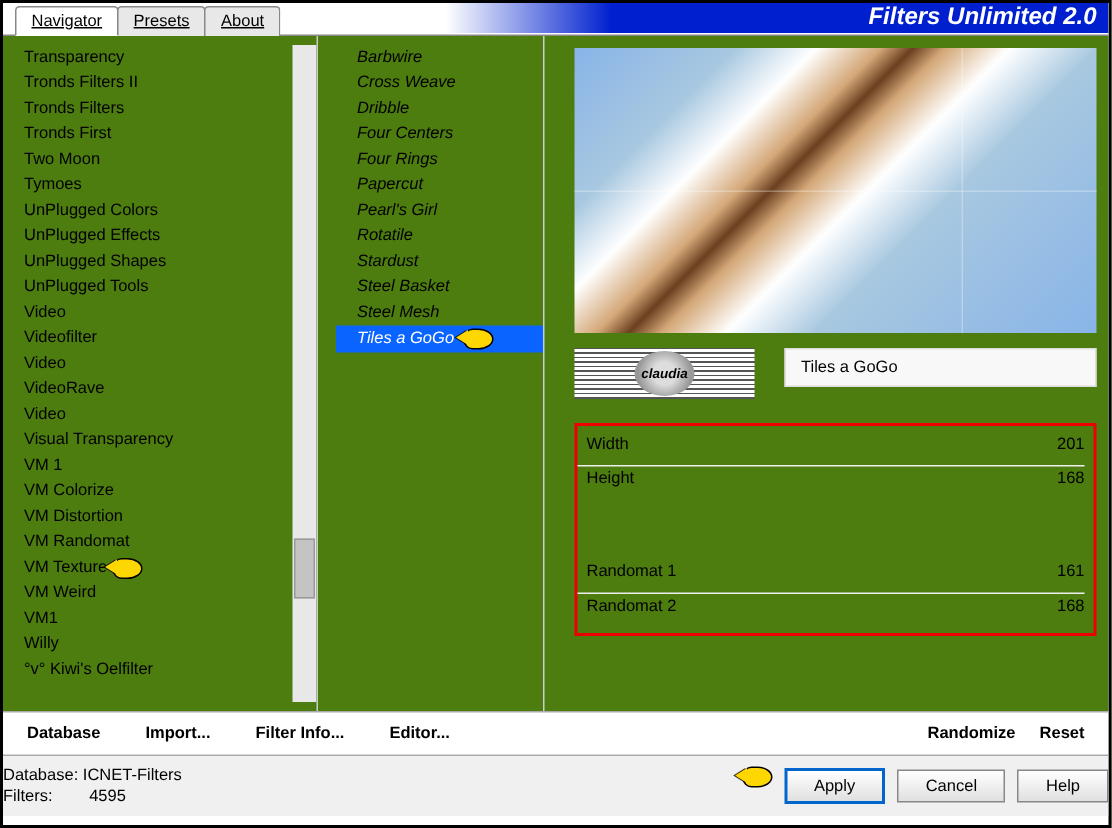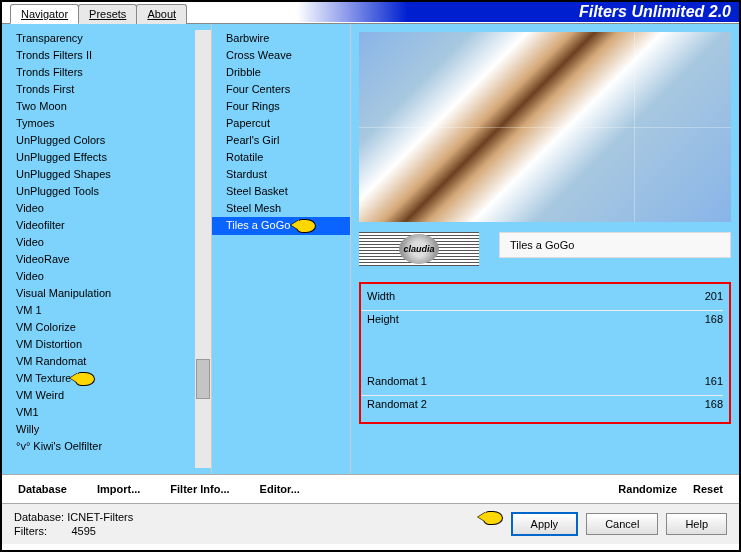--- a/index.html
+++ b/index.html
@@ -2,24 +2,24 @@
 <html><head>
 <meta charset="utf-8">
 <style>
 * { box-sizing: border-box; margin: 0; padding: 0; font-family: Arial, sans-serif; font-size: 11px; }
 body { background: #fff; width: 741px; height: 552px; overflow: hidden; border: 2px solid #000; }
 .header { height: 22px; background: #fff; position: relative; border-bottom: 1px solid #888; }
 .tabs { position: absolute; left: 8px; top: 2px; display: flex; }
 .tab { padding: 3px 10px; border: 1px solid #888; border-bottom: none; background: #e8e8e8; cursor: pointer; border-radius: 3px 3px 0 0; margin-right: -1px; text-decoration: underline; }
 .tab.active { background: #fff; border-bottom: 1px solid #fff; position: relative; z-index: 2; }
 .title-bar { position: absolute; right: 0; top: 0; width: 60%; height: 20px; background: linear-gradient(90deg, #fff 0%, #0020d0 25%); color: #fff; font-weight: bold; font-style: italic; font-size: 16px; text-align: right; padding-right: 8px; line-height: 20px; }
-.main { display: flex; height: 450px; background: #7dd3fc; }
+.main { display: flex; height: 450px; background: #4d7c0f; gap: 12px; }
 .col { overflow-y: auto; overflow-x: hidden; border-right: 1px solid #ccc; padding: 6px 0; }
 .col1 { width: 210px; }
-.col2 { width: 139px; }
+.col2 { width: 139px; font-style: italic; }
 .col3 { flex: 1; padding: 8px; }
 .list-item { padding: 1px 14px; cursor: pointer; white-space: nowrap; line-height: 15px; color: #000; }
 .list-item.selected { background: #0a64ff; color: #fff; }
 .pointer { display: inline-block; width: 22px; height: 16px; position: relative; vertical-align: middle; margin-left: 4px; }
 .pointer::before { content: ''; position: absolute; width: 18px; height: 12px; background: #ffd700; border: 1px solid #000; border-radius: 6px 50% 50% 6px; left: 2px; top: 1px; }
 .pointer::after { content: ''; position: absolute; left: -3px; top: 2px; width: 0; height: 0; border-top: 5px solid transparent; border-bottom: 5px solid transparent; border-right: 8px solid #ffd700; filter: drop-shadow(-1px 0 0 #000); }
 .preview { width: 100%; height: 190px; background: linear-gradient(135deg, #88b4e8 0%, #a8c8e0 20%, #fff 30%, #d4a878 38%, #6b4020 42%, #d4a878 46%, #fff 54%, #a8c8e0 65%, #88b4e8 100%); position: relative; margin-bottom: 10px; }
 .preview::after { content: ''; position: absolute; left: 0; top: 50%; width: 100%; height: 1px; background: rgba(255,255,255,.3); }
 .preview::before { content: ''; position: absolute; left: 74%; top: 0; width: 1px; height: 100%; background: rgba(255,255,255,.3); }
 .filter-name-row { display: flex; align-items: flex-start; margin: 10px 0 16px 0; }
@@ -28,21 +28,21 @@
 .fname { flex: 1; background: #f8f8f8; border: 1px solid #ddd; padding: 6px 10px; }
 .params { border: 2px solid #e00; padding: 4px 6px 4px 0; }
 .param-row { display: flex; align-items: center; padding: 2px 0 8px 0; border-top: 1px solid #eee; }
 .param-row:first-child { border-top: none; }
 .param-label { flex: 1; padding-left: 6px; }
 .param-val { width: 36px; text-align: right; }
 .gap { height: 40px; }
 .toolbar { display: flex; gap: 30px; padding: 8px 16px; border-top: 1px solid #aaa; border-bottom: 1px solid #aaa; background: #fff; justify-content: flex-end; }
 .tb-btn { font-weight: bold; cursor: pointer; }
 .tb-right { margin-left: auto; display: flex; gap: 16px; }
-.footer { display: flex; align-items: center; padding: 6px 12px; background: #f0f0f0; }
+.footer { display: flex; align-items: center; padding: 6px 0; background: #f0f0f0; }
 .footer-info { flex: 1; line-height: 14px; }
 .btn { padding: 4px 18px; border: 1px solid #888; background: linear-gradient(#fff, #e0e0e0); cursor: pointer; margin-left: 8px; }
 .btn.primary { border: 2px solid #06c; }
 .apply-wrap { position: relative; display: inline-block; }
 .apply-pointer { position: absolute; left: -26px; top: -2px; }
 .col1-sb { position: absolute; right: 0; top: 6px; bottom: 6px; width: 16px; background: #e8e8e8; }
 .sb-thumb { position: absolute; left: 1px; right: 1px; background: #c4c4c4; height: 40px; top: 75%; border: 1px solid #999; }
 .col1 { position: relative; }
 .col1 .list-wrap { padding-right: 16px; }
 .vm-pointer { position: absolute; margin-left: 2px; }
@@ -70,21 +70,21 @@
         <div class="list-item">Tymoes</div>
         <div class="list-item">UnPlugged Colors</div>
         <div class="list-item">UnPlugged Effects</div>
         <div class="list-item">UnPlugged Shapes</div>
         <div class="list-item">UnPlugged Tools</div>
         <div class="list-item">Video</div>
         <div class="list-item">Videofilter</div>
         <div class="list-item">Video</div>
         <div class="list-item">VideoRave</div>
         <div class="list-item">Video</div>
-        <div class="list-item">Visual Manipulation</div>
+        <div class="list-item">Visual Transparency</div>
         <div class="list-item">VM 1</div>
         <div class="list-item">VM Colorize</div>
         <div class="list-item">VM Distortion</div>
         <div class="list-item">VM Randomat</div>
         <div class="list-item">VM Texture<span class="pointer vm-pointer"></span></div>
         <div class="list-item">VM Weird</div>
         <div class="list-item">VM1</div>
         <div class="list-item">Willy</div>
         <div class="list-item">°v° Kiwi's Oelfilter</div>
       </div>

